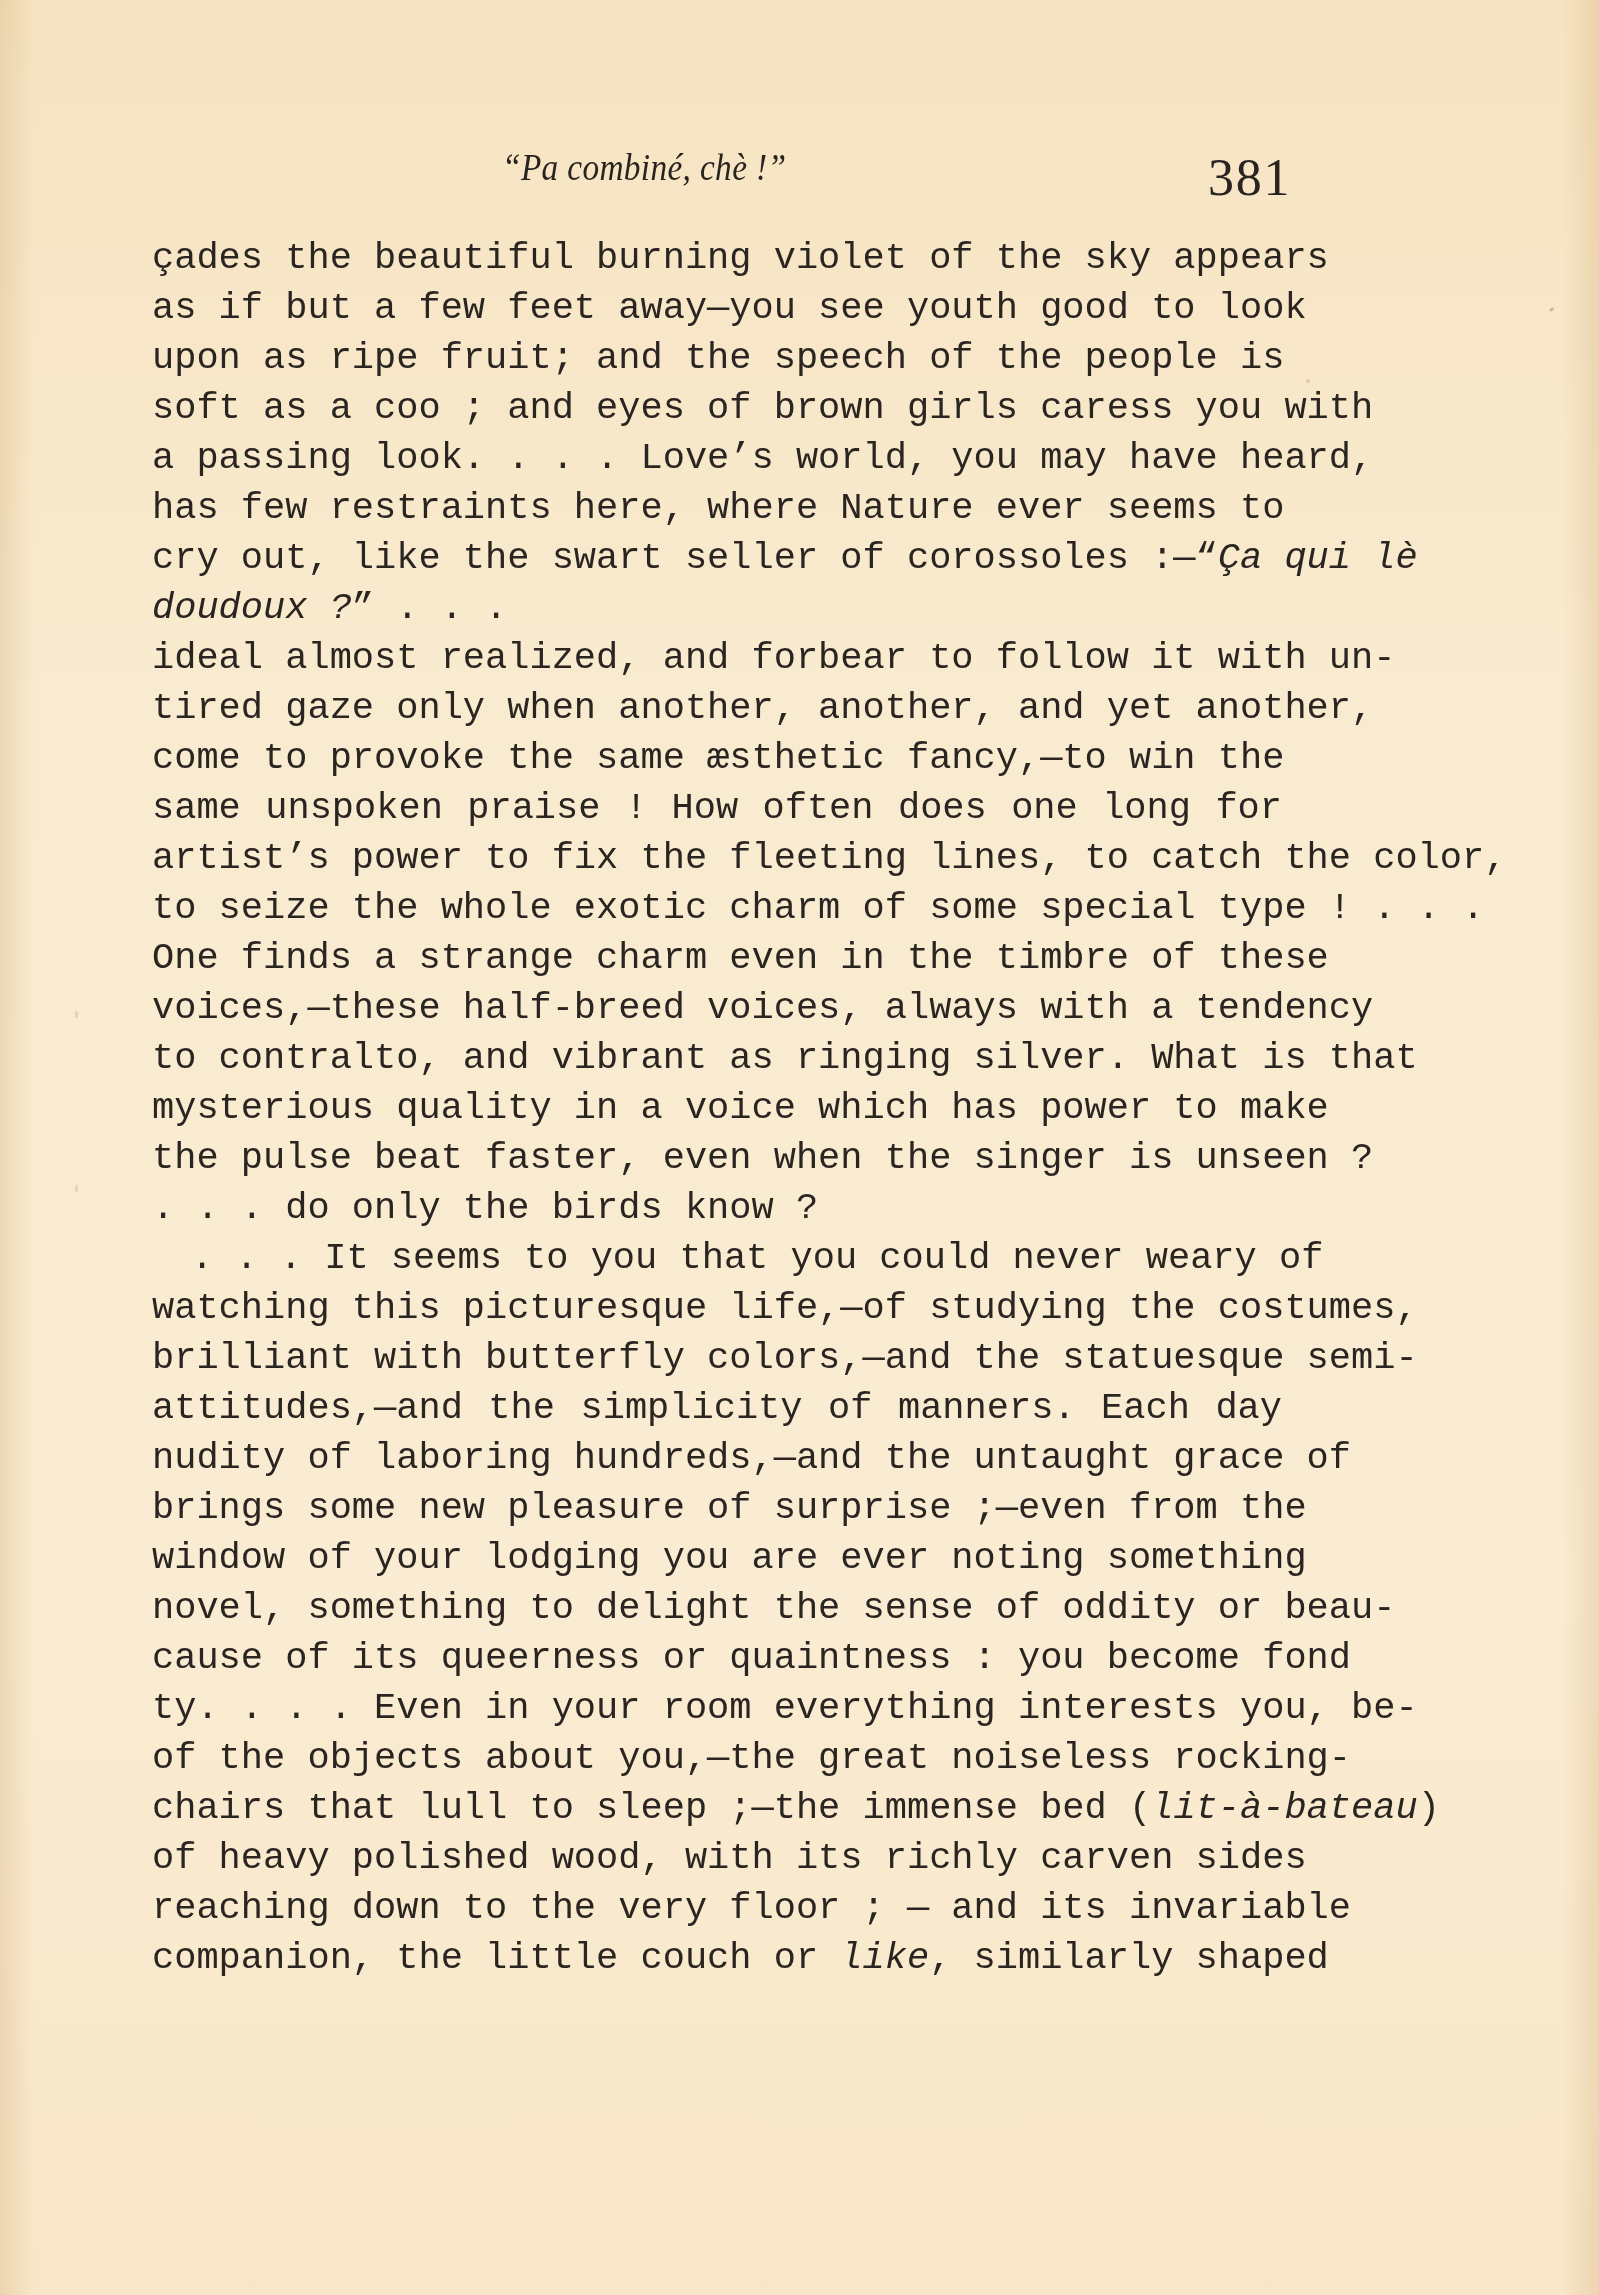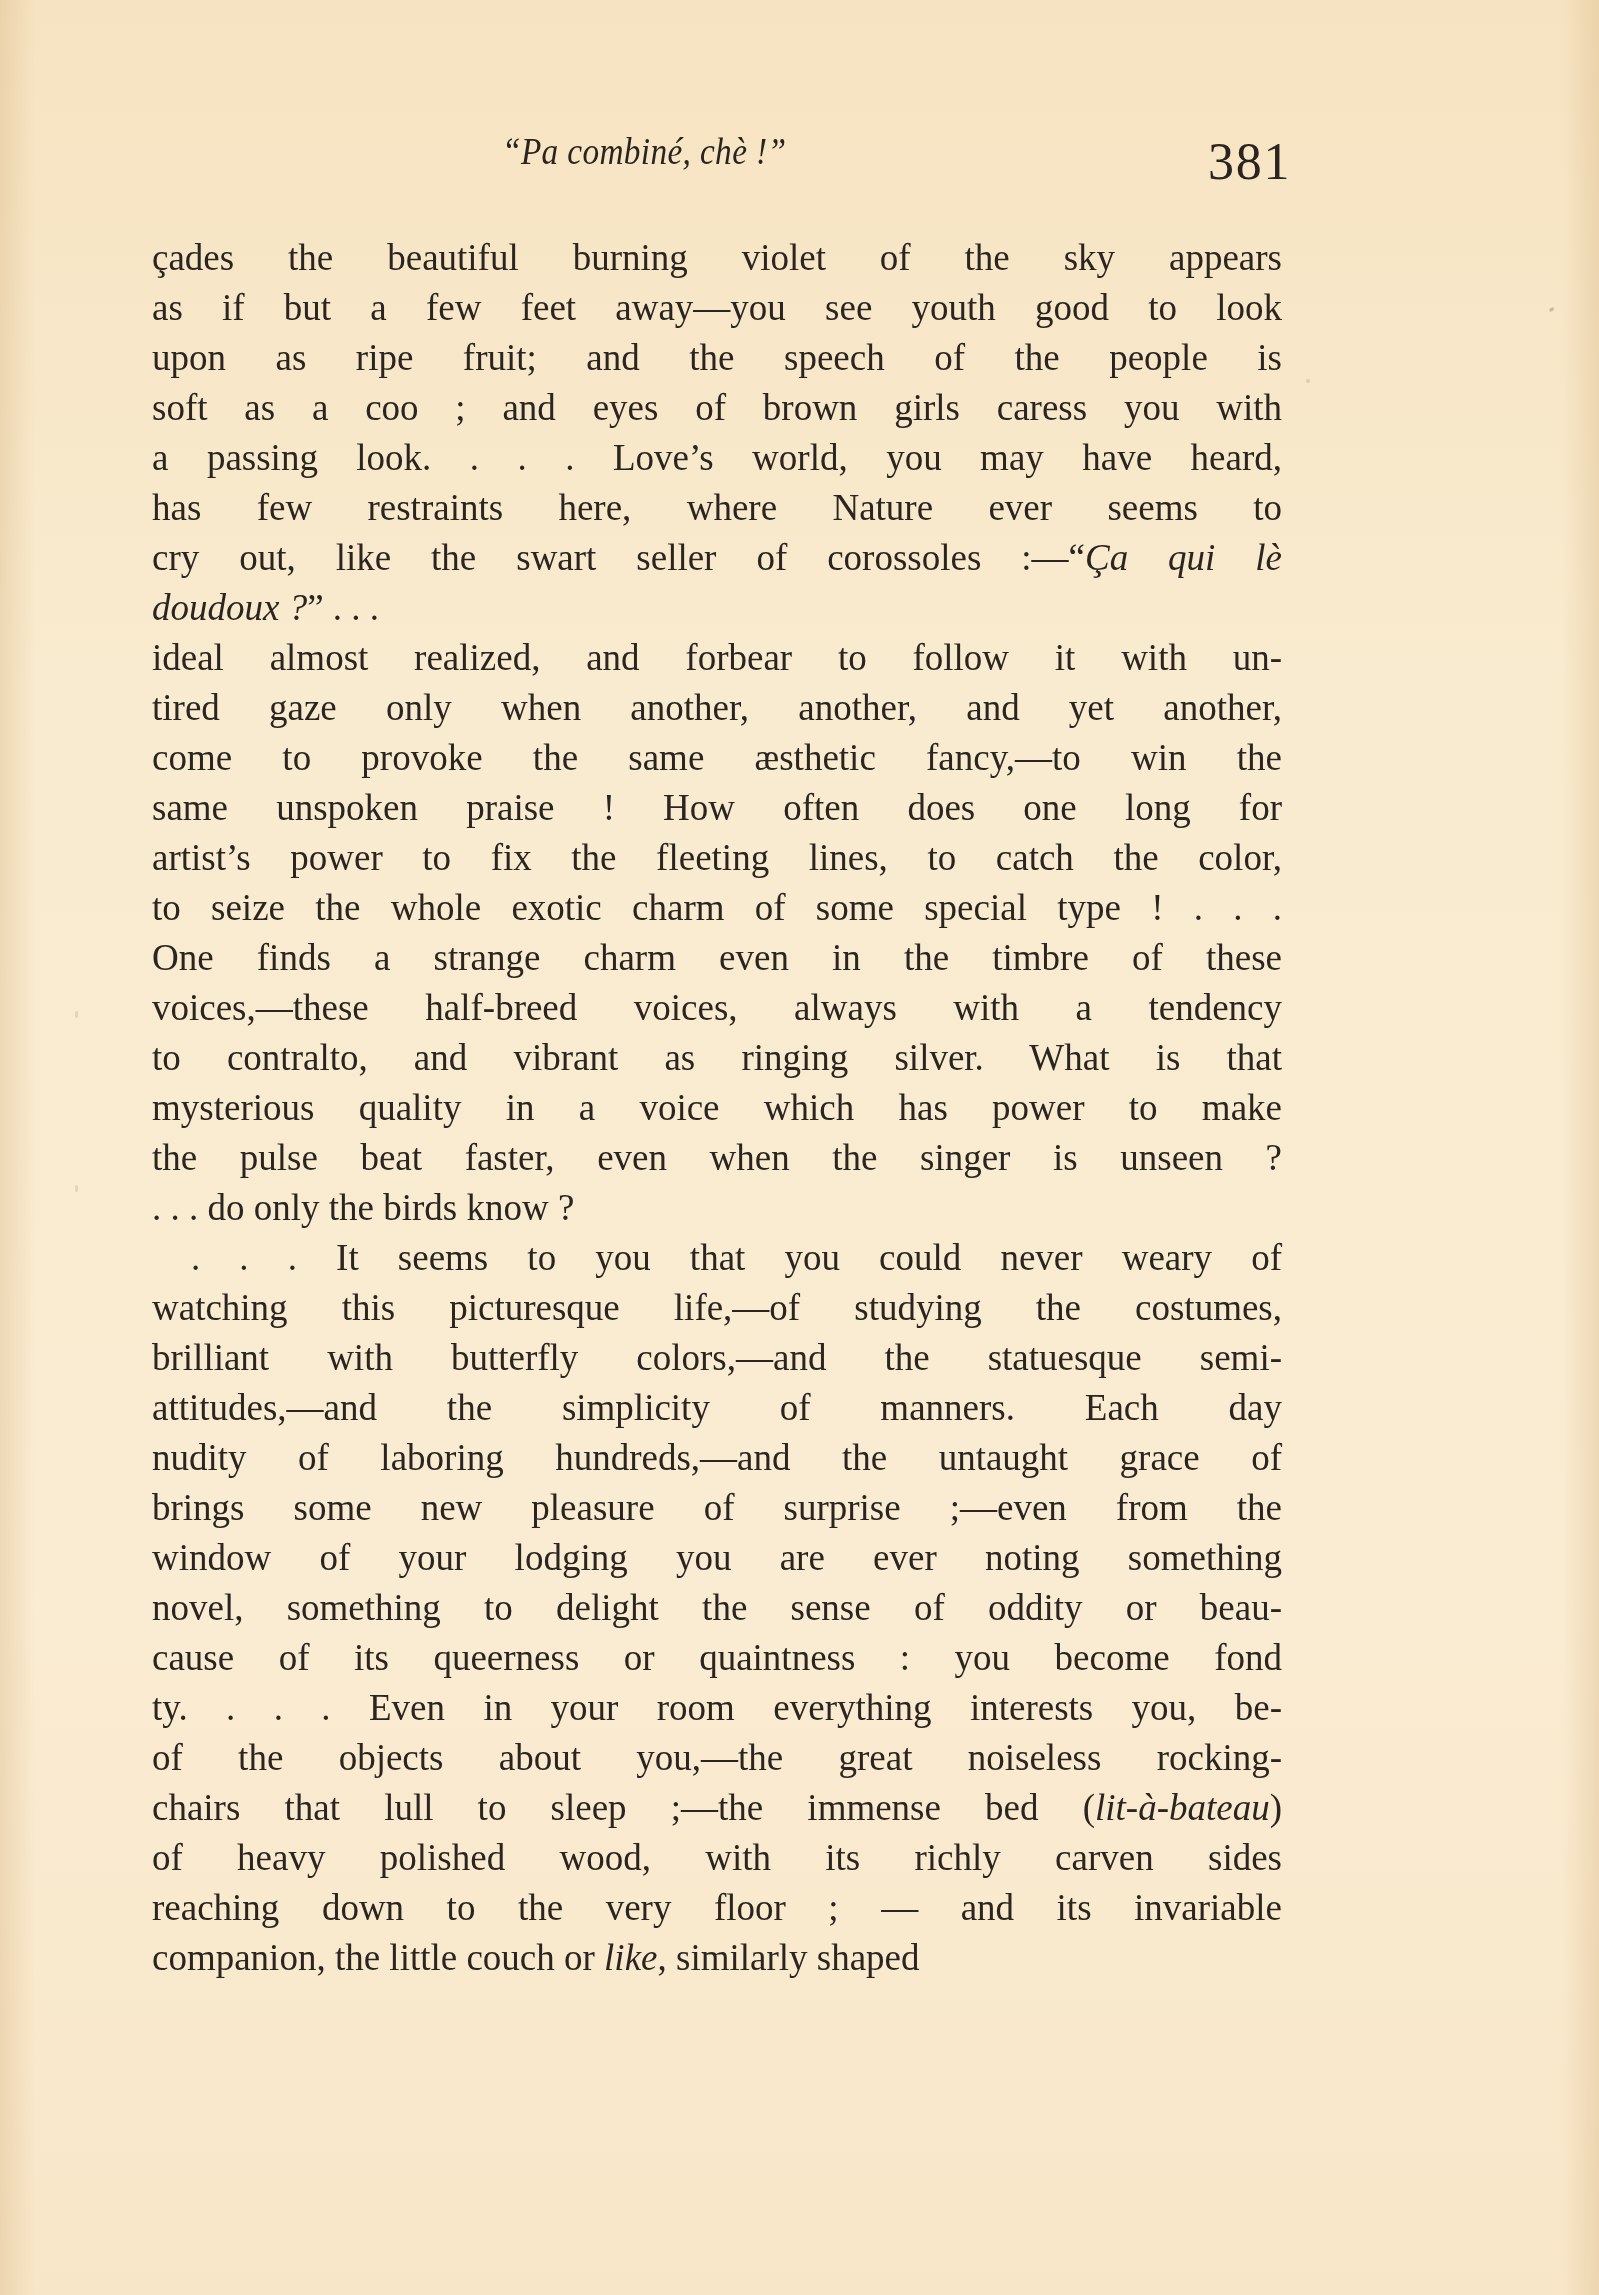--- a/index.html
+++ b/index.html
@@ -17,21 +17,21 @@
       position: absolute;
       left: 0; top: 0;
       width: 1599px;
       height: 2295px;
       background:
         linear-gradient(90deg, rgba(214,180,130,0.35) 0px, rgba(214,180,130,0) 35px, rgba(0,0,0,0) 1562px, rgba(214,180,130,0.35) 1599px),
         linear-gradient(180deg, #f6e3c1 0%, #f9ebcf 30%, #faecd2 70%, #f8e6c8 100%);
     }
     .running-head {
       position: absolute;
-      top: 130px;
+      top: 146px;
       left: 0;
       width: 1599px;
       height: 61px;
       font-family: "Liberation Serif", "DejaVu Serif", serif;
       color: #2a2420;
     }
     .running-title {
       position: absolute;
       left: 502px;
       top: 0;
@@ -46,21 +46,21 @@
       left: 1208px;
       top: 1.7px;
       font-size: 52px;
       letter-spacing: 1.7px;
     }
     .text-block {
       position: absolute;
       left: 152px;
       top: 233px;
       width: 1130px;
-      font-family: Liberation Serif, serif;
+      font-family: Liberation Mono, monospace;
       font-size: 37px;
       line-height: 50px;
       color: #2b2522;
     }
     .line {
       display: block;
       height: 50px;
       white-space: nowrap;
       text-align: justify;
       text-align-last: justify;

